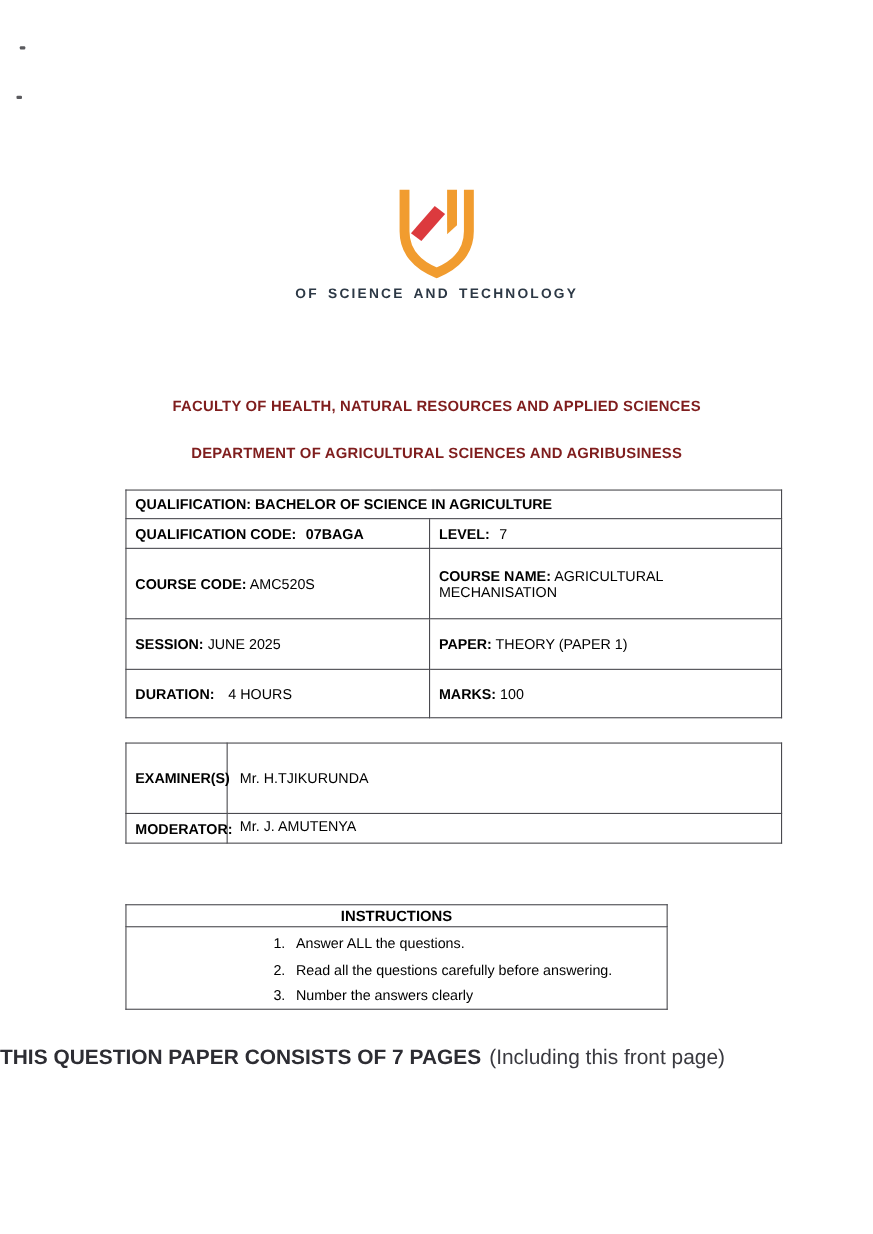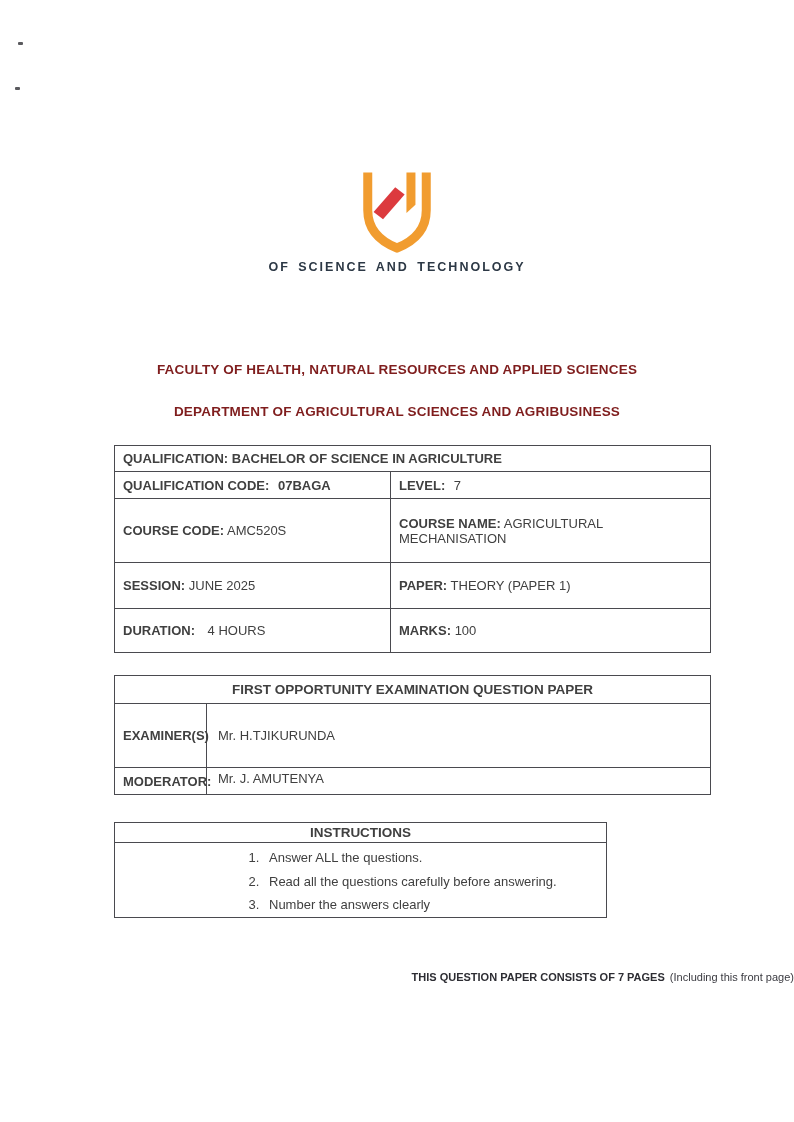--- a/index.html
+++ b/index.html
@@ -28,21 +28,21 @@
   .heading {
     position:absolute; left:0; width:100%; text-align:center;
     font-weight:bold; font-size:13.5px; color:#7f1d1d; letter-spacing:0.2px;
   }
   .heading-faculty { top:362px; }
   .heading-dept { top:404px; }
 
   
   table.doc-table {
     position:absolute; border-collapse:collapse; table-layout:fixed;
-    font-size:13px; color:#404040;
+    font-size:13px; color:#000000;
   }
   table.doc-table td {
     border:1.6px solid #4a4a4f; vertical-align:middle; padding-left:8px;
   }
   .lbl { font-weight:bold; }
   .b { font-weight:bold; }
   .gap-s { margin-left:5px; }
   .gap-m { margin-left:9px; }
 
   .course-table { left:114px; top:445px; width:597px; }
@@ -60,22 +60,22 @@
   .raise { position:relative; top:-3px; display:inline-block; }
 
   .instr-table { left:114px; top:822px; width:493px; }
   tr.ir1 td { height:20px; text-align:center; font-weight:bold; font-size:13.5px; padding-left:0; }
   tr.ir2 td { height:62px; vertical-align:top; padding:3px 0 0 0; }
   ol.instr-list { list-style:decimal; padding-left:148px; }
   ol.instr-list li { line-height:23.5px; padding-left:6px; }
 
   
   .footer {
-    position:absolute; top:971px; left:0; width:100%; text-align:right;
-    font-size:11px; color:#2d2d33;
+    position:absolute; top:951px; left:0; width:100%; text-align:left;
+    font-size:19px; color:#2d2d33;
   }
   .footer .note { font-weight:normal; color:#3a3a40; margin-left:2px; }
 </style>
 </head>
 <body>
 
 <div class="page">
 
   <span class="speck speck-1"></span>
   <span class="speck speck-2"></span>
@@ -146,25 +146,20 @@
       </tr>
     </tbody>
   </table>
 
   <table class="doc-table exam-table">
     <colgroup>
         <col style="width:92px">
         <col>
       </colgroup>
     <tbody>
-      <tr class="er1">
-        <td colspan="2">
-          <span>FIRST OPPORTUNITY EXAMINATION QUESTION PAPER</span>
-        </td>
-      </tr>
       <tr class="er2">
         <td>
           <span class="lbl">EXAMINER(S)</span>
         </td>
         <td class="val-cell">
           <span>Mr. H.TJIKURUNDA</span>
         </td>
       </tr>
       <tr class="er3">
         <td>

